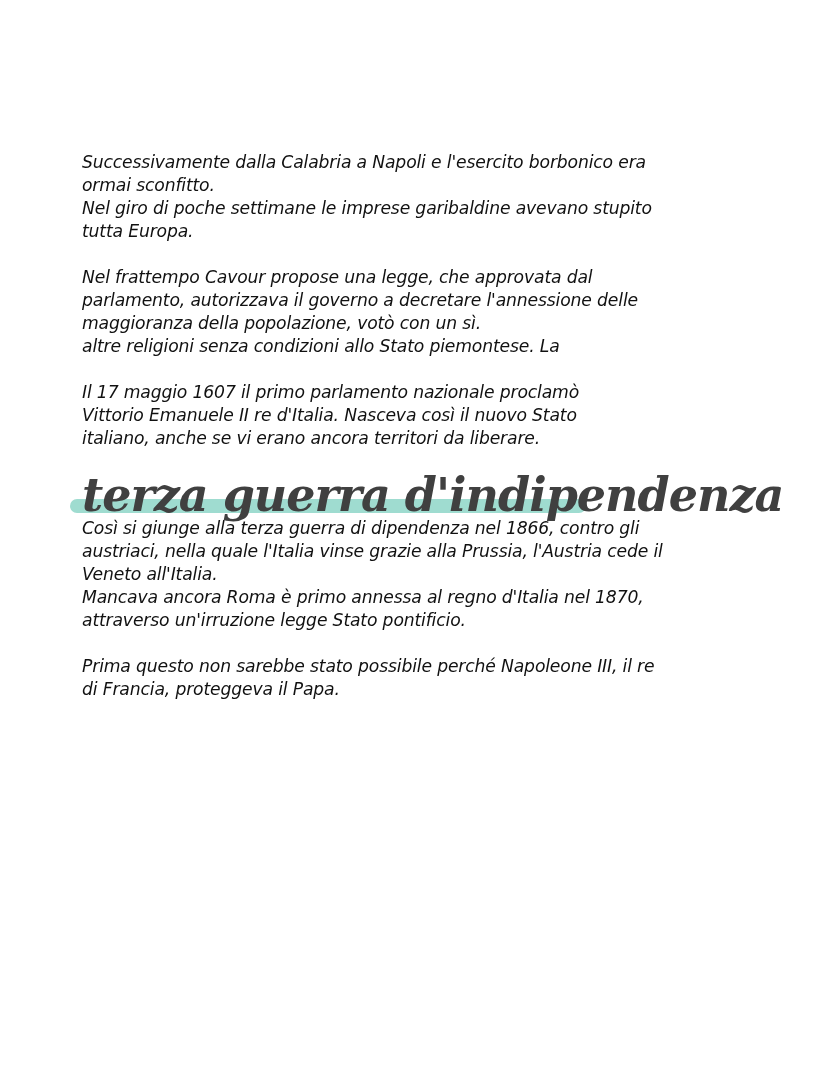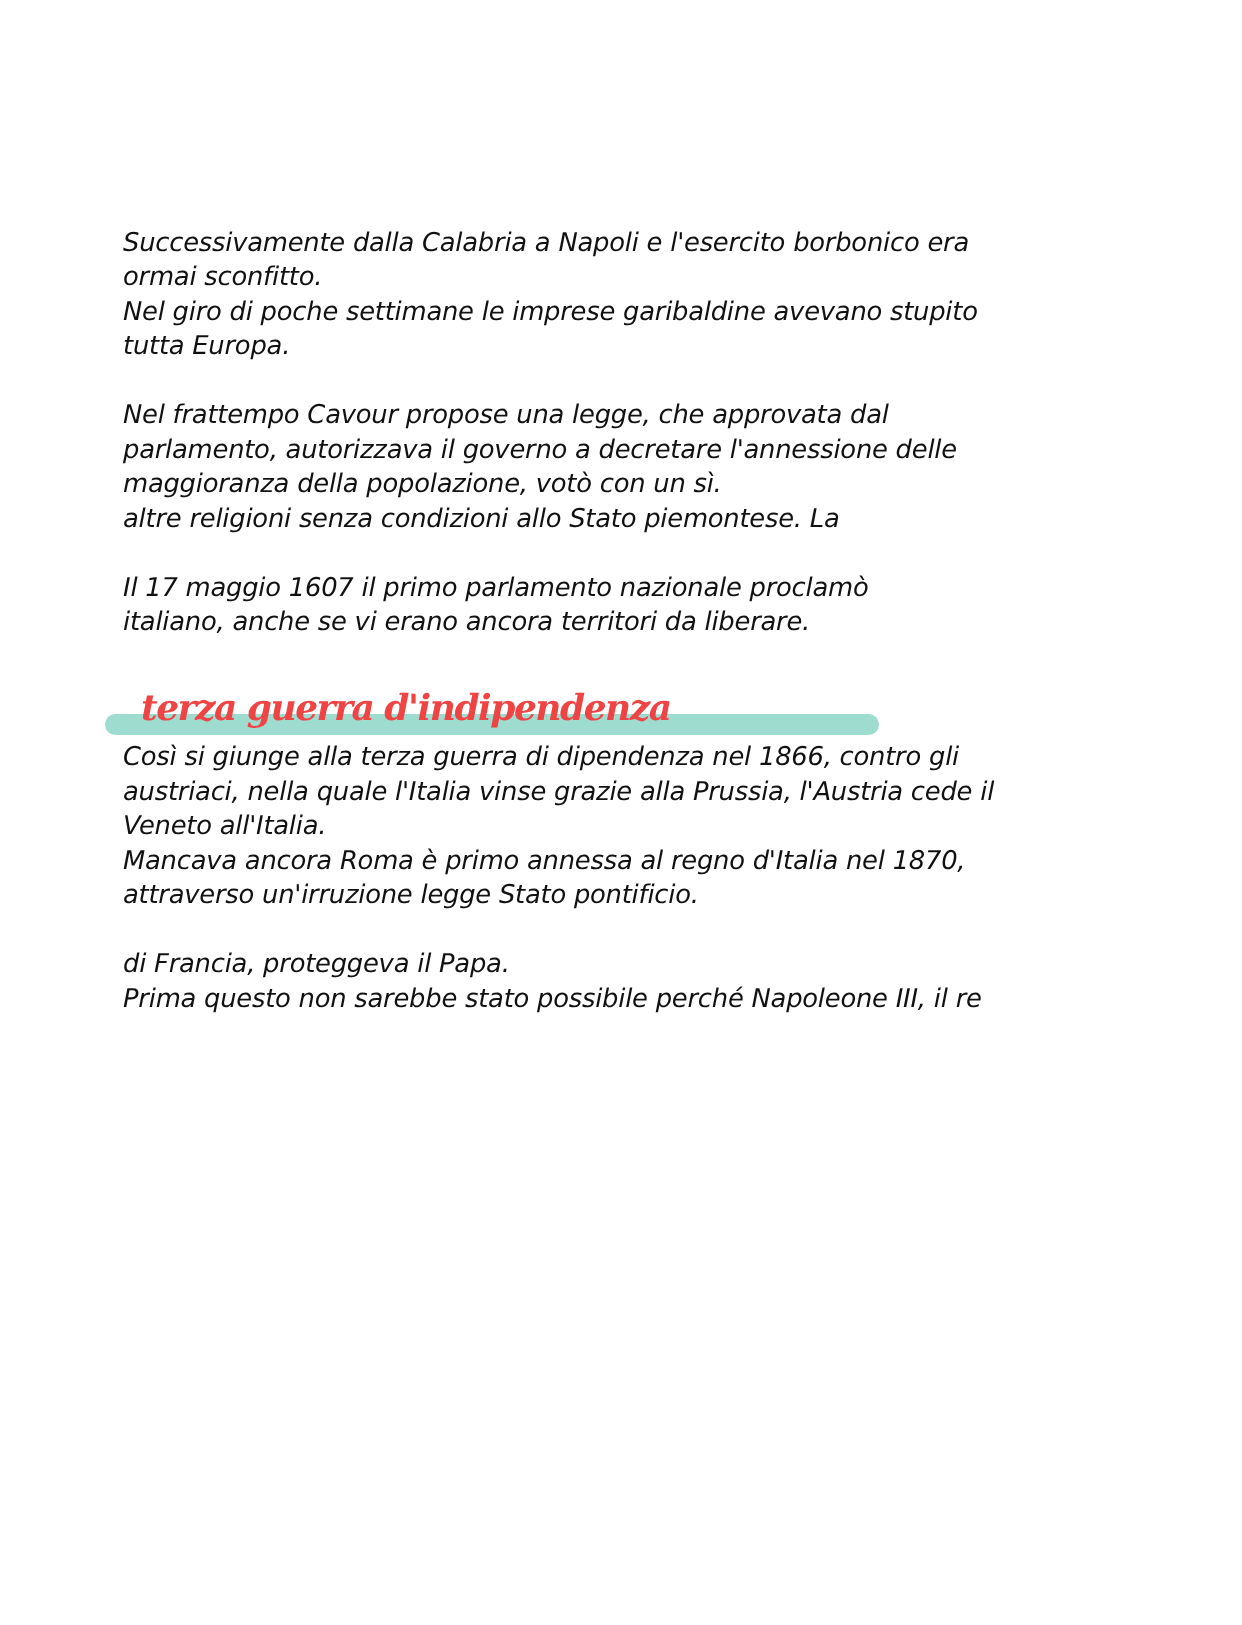--- a/index.html
+++ b/index.html
@@ -42,28 +42,28 @@
       position: absolute;
       left: -12px;
       top: 26px;
       width: 516px;
       height: 14px;
       border-radius: 7px;
       background: #9fdcd0;
     }
     .heading-text {
       position: absolute;
-      left: 12px;
+      left: 0px;
       top: 0px;
       font-family: "DejaVu Serif", serif;
       font-style: italic;
       font-weight: bold;
-      font-size: 24px;
+      font-size: 46px;
       line-height: 44px;
-      color: #ef4444;
+      color: #404040;
       letter-spacing: -1px;
       white-space: nowrap;
     }
   </style>
 </head>
 <body>
 
 <div class="page">
 
   <div class="para">
@@ -75,35 +75,36 @@
 
   <div class="para">
     <span class="line">Nel frattempo Cavour propose una legge, che approvata dal</span>
     <span class="line">parlamento, autorizzava il governo a decretare l'annessione delle</span>
     <span class="line">maggioranza della popolazione, votò con un sì.</span>
     <span class="line">altre religioni senza condizioni allo Stato piemontese. La</span>
   </div>
 
   <div class="para">
     <span class="line">Il 17 maggio 1607 il primo parlamento nazionale proclamò</span>
+    <span class="line">Vittorio Emanuele II re d'Italia. Nasceva così il nuovo Stato</span>
     <span class="line">italiano, anche se vi erano ancora territori da liberare.</span>
   </div>
 
 
   <div class="heading-wrap">
     <div class="heading-highlight" style="background: rgb(159, 220, 208);"></div>
     <div class="heading-text">terza guerra d'indipendenza</div>
   </div>
 
   <div class="para">
     <span class="line">Così si giunge alla terza guerra di dipendenza nel 1866, contro gli</span>
     <span class="line">austriaci, nella quale l'Italia vinse grazie alla Prussia, l'Austria cede il</span>
     <span class="line">Veneto all'Italia.</span>
     <span class="line">Mancava ancora Roma è primo annessa al regno d'Italia nel 1870,</span>
     <span class="line">attraverso un'irruzione legge Stato pontificio.</span>
   </div>
 
   <div class="para">
+    <span class="line">Prima questo non sarebbe stato possibile perché Napoleone III, il re</span>
     <span class="line">di Francia, proteggeva il Papa.</span>
-    <span class="line">Prima questo non sarebbe stato possibile perché Napoleone III, il re</span>
   </div>
 
 </div>
 
 </body></html>

